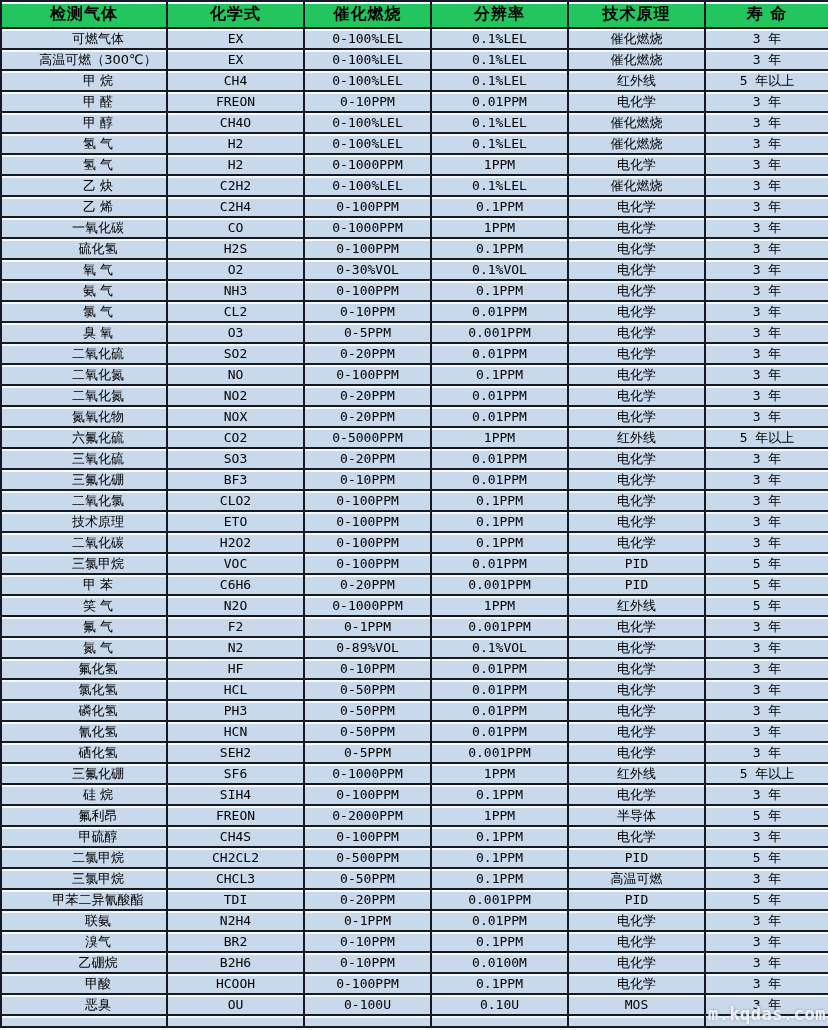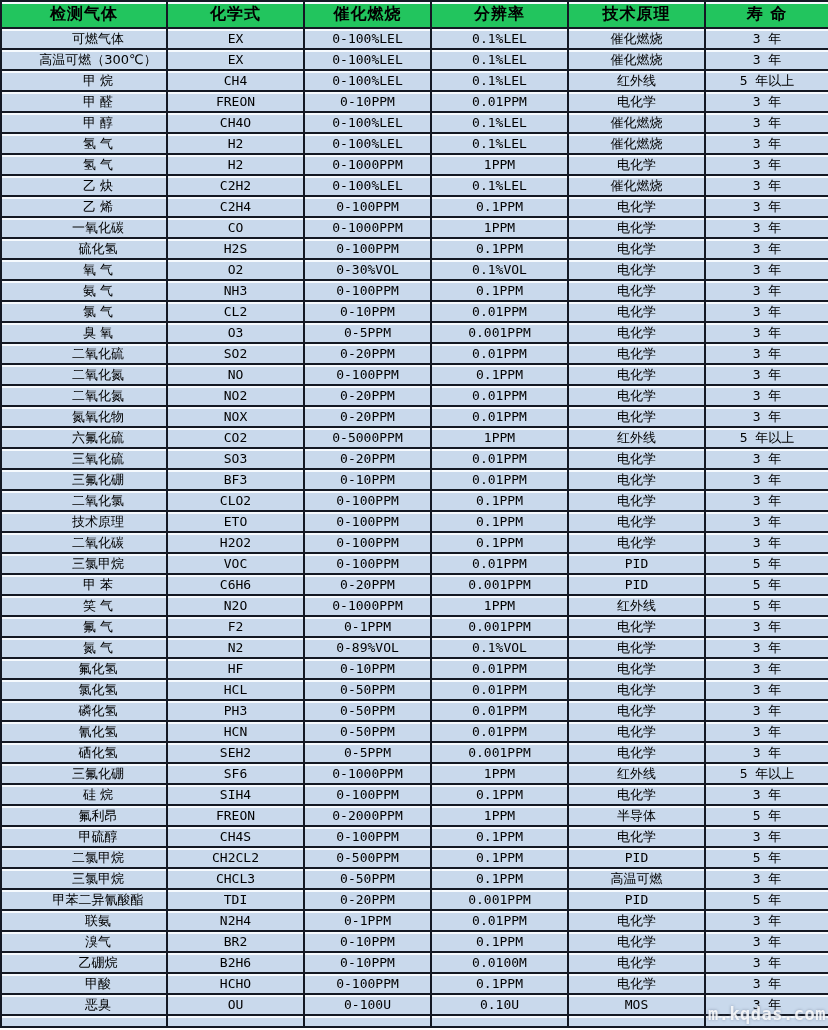--- a/index.html
+++ b/index.html
@@ -450,21 +450,21 @@
       <tr>
         <td class="gas-name">乙硼烷</td>
         <td>B2H6</td>
         <td>0-10PPM</td>
         <td>0.0100M</td>
         <td>电化学</td>
         <td>3 年</td>
       </tr>
       <tr>
         <td class="gas-name">甲酸</td>
-        <td>HCHO</td>
+        <td>HCOOH</td>
         <td>0-100PPM</td>
         <td>0.1PPM</td>
         <td>电化学</td>
         <td>3 年</td>
       </tr>
       <tr>
         <td class="gas-name">恶臭</td>
         <td>OU</td>
         <td>0-100U</td>
         <td>0.10U</td>

